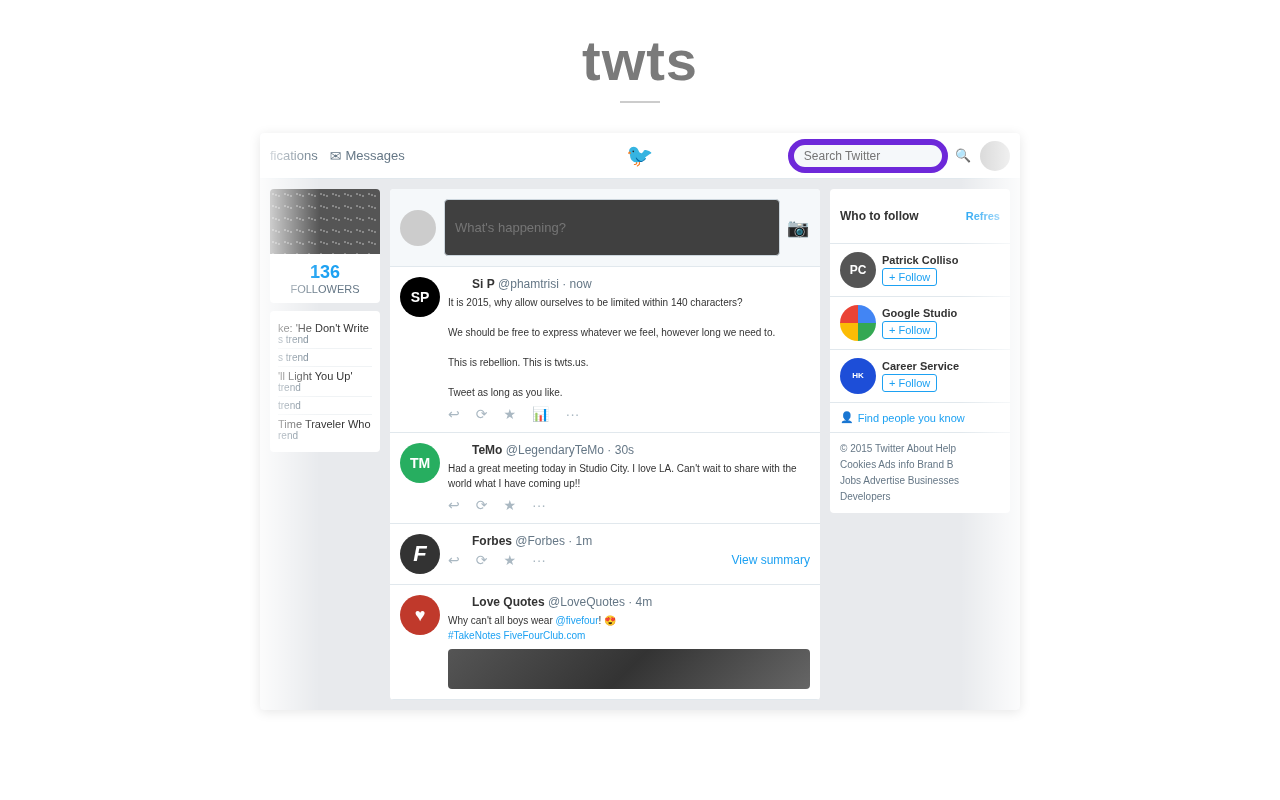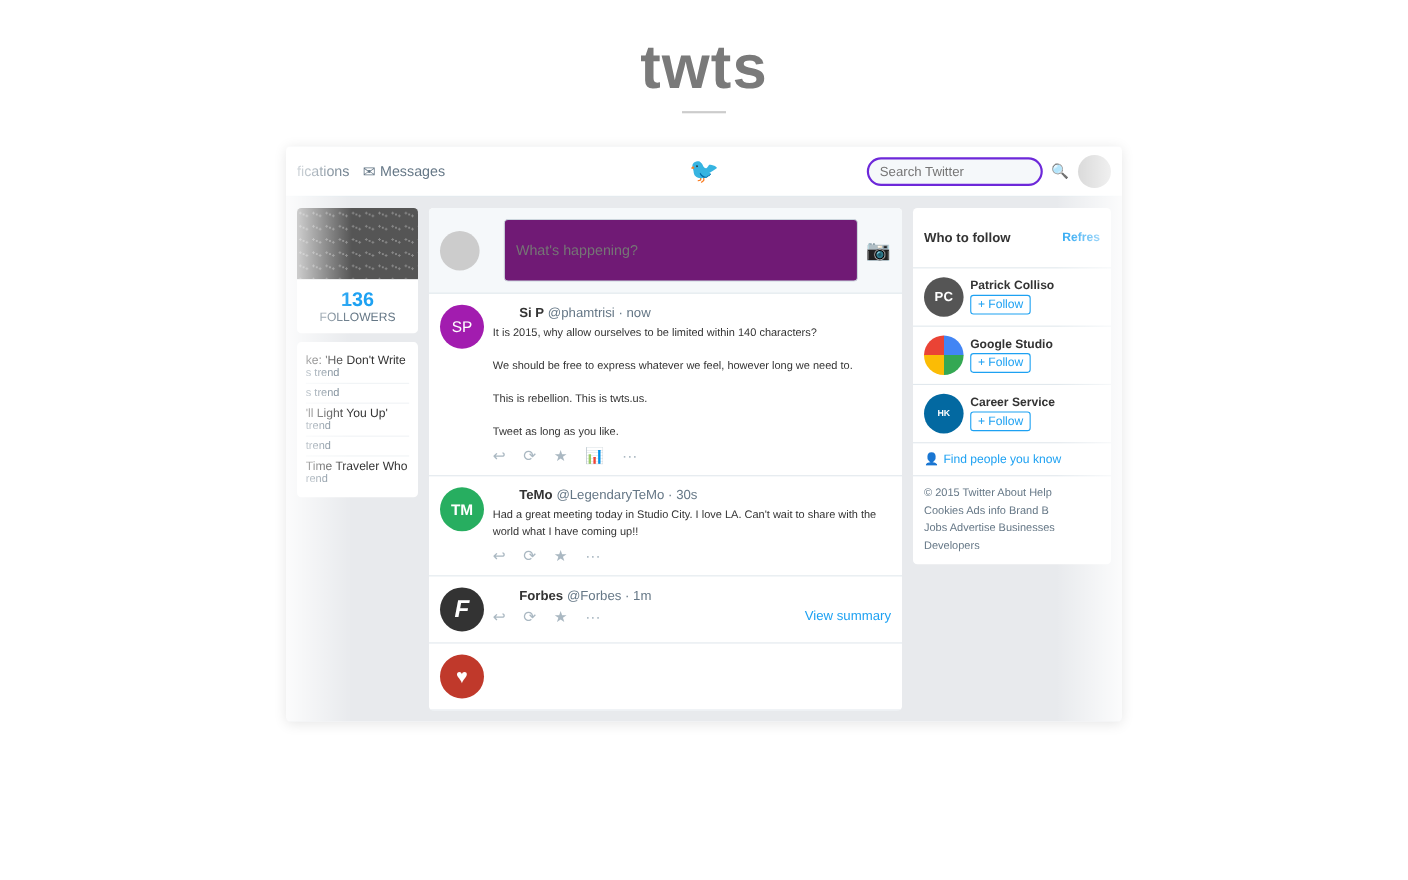--- a/index.html
+++ b/index.html
@@ -84,21 +84,21 @@
       color: #1da1f2;
       font-size: 22px;
     }
     .nav-right {
       margin-left: auto;
       display: flex;
       align-items: center;
       gap: 8px;
     }
     .nav-search {
-      border: 2px solid #6d28d9;
+      border: 6px solid #6d28d9;
       border-radius: 20px;
       padding: 4px 10px;
       font-size: 12px;
       color: #c2410c;
       background: #f5f8fa;
       width: 160px;
     }
     .nav-search-icon {
       color: #657786;
       font-size: 13px;
@@ -191,22 +191,21 @@
       flex-shrink: 0;
       margin-right: 8px;
     }
     .compose-input {
       flex: 1;
       border: 1px solid #ccd6dd;
       border-radius: 4px;
       padding: 20px 10px;
       font-size: 13px;
       color: #aaa;
-      background: #701a75;
-      margin-left: 14px;
+      background: #404040;
     }
     .compose-camera {
       margin-left: 8px;
       color: #1da1f2;
       font-size: 18px;
     }
 
     
     .tweet {
       display: flex;
@@ -299,27 +298,27 @@
       color: #fff;
       font-size: 14px;
       font-weight: bold;
     }
 
     
     .sip-avatar {
       width: 40px;
       height: 40px;
       border-radius: 50%;
-      background: #a21caf;
+      background: #000000;
       display: flex;
       align-items: center;
       justify-content: center;
       color: #fff;
       font-size: 14px;
-      font-weight: normal;
+      font-weight: bold;
     }
 
     
     .tweet-image-preview {
       height: 40px;
       background: linear-gradient(135deg, #555 0%, #333 50%, #666 100%);
       margin-top: 6px;
       border-radius: 4px;
     }
 
@@ -422,21 +421,21 @@
       justify-content: center;
       color: #fff;
       font-size: 12px;
       font-weight: bold;
     }
     
     .heinz-avatar {
       width: 36px;
       height: 36px;
       border-radius: 50%;
-      background: #0369a1;
+      background: #1d4ed8;
       display: flex;
       align-items: center;
       justify-content: center;
       color: #fff;
       font-size: 8px;
       font-weight: bold;
       text-align: center;
       line-height: 1.2;
     }
 
@@ -588,20 +587,32 @@
               <span class="tweet-action">⟳</span>
               <span class="tweet-action">★</span>
               <span class="tweet-action">···</span>
               <span class="view-summary">View summary</span>
             </div>
           </div>
         </div>
 
         <div class="tweet">
           <div class="tweet-avatar love-avatar">♥</div>
+          <div class="tweet-content">
+            <div class="tweet-header">
+              <span class="tweet-name">Love Quotes</span>
+              <span class="tweet-handle"> @LoveQuotes · </span>
+              <span class="tweet-time">4m</span>
+            </div>
+            <div class="tweet-text">
+              Why can't all boys wear <a class="tweet-link">@fivefour</a>! 😍<br>
+              <span class="tweet-hashtag">#TakeNotes FiveFourClub.com</span>
+            </div>
+            <div class="tweet-image-preview"></div>
+          </div>
         </div>
 
       </div>
 
       <div class="right-sidebar">
         <div class="who-to-follow">
           <div class="wtf-header">
             <span>Who to follow</span>
             <span class="wtf-refresh">Refres</span>
           </div>

